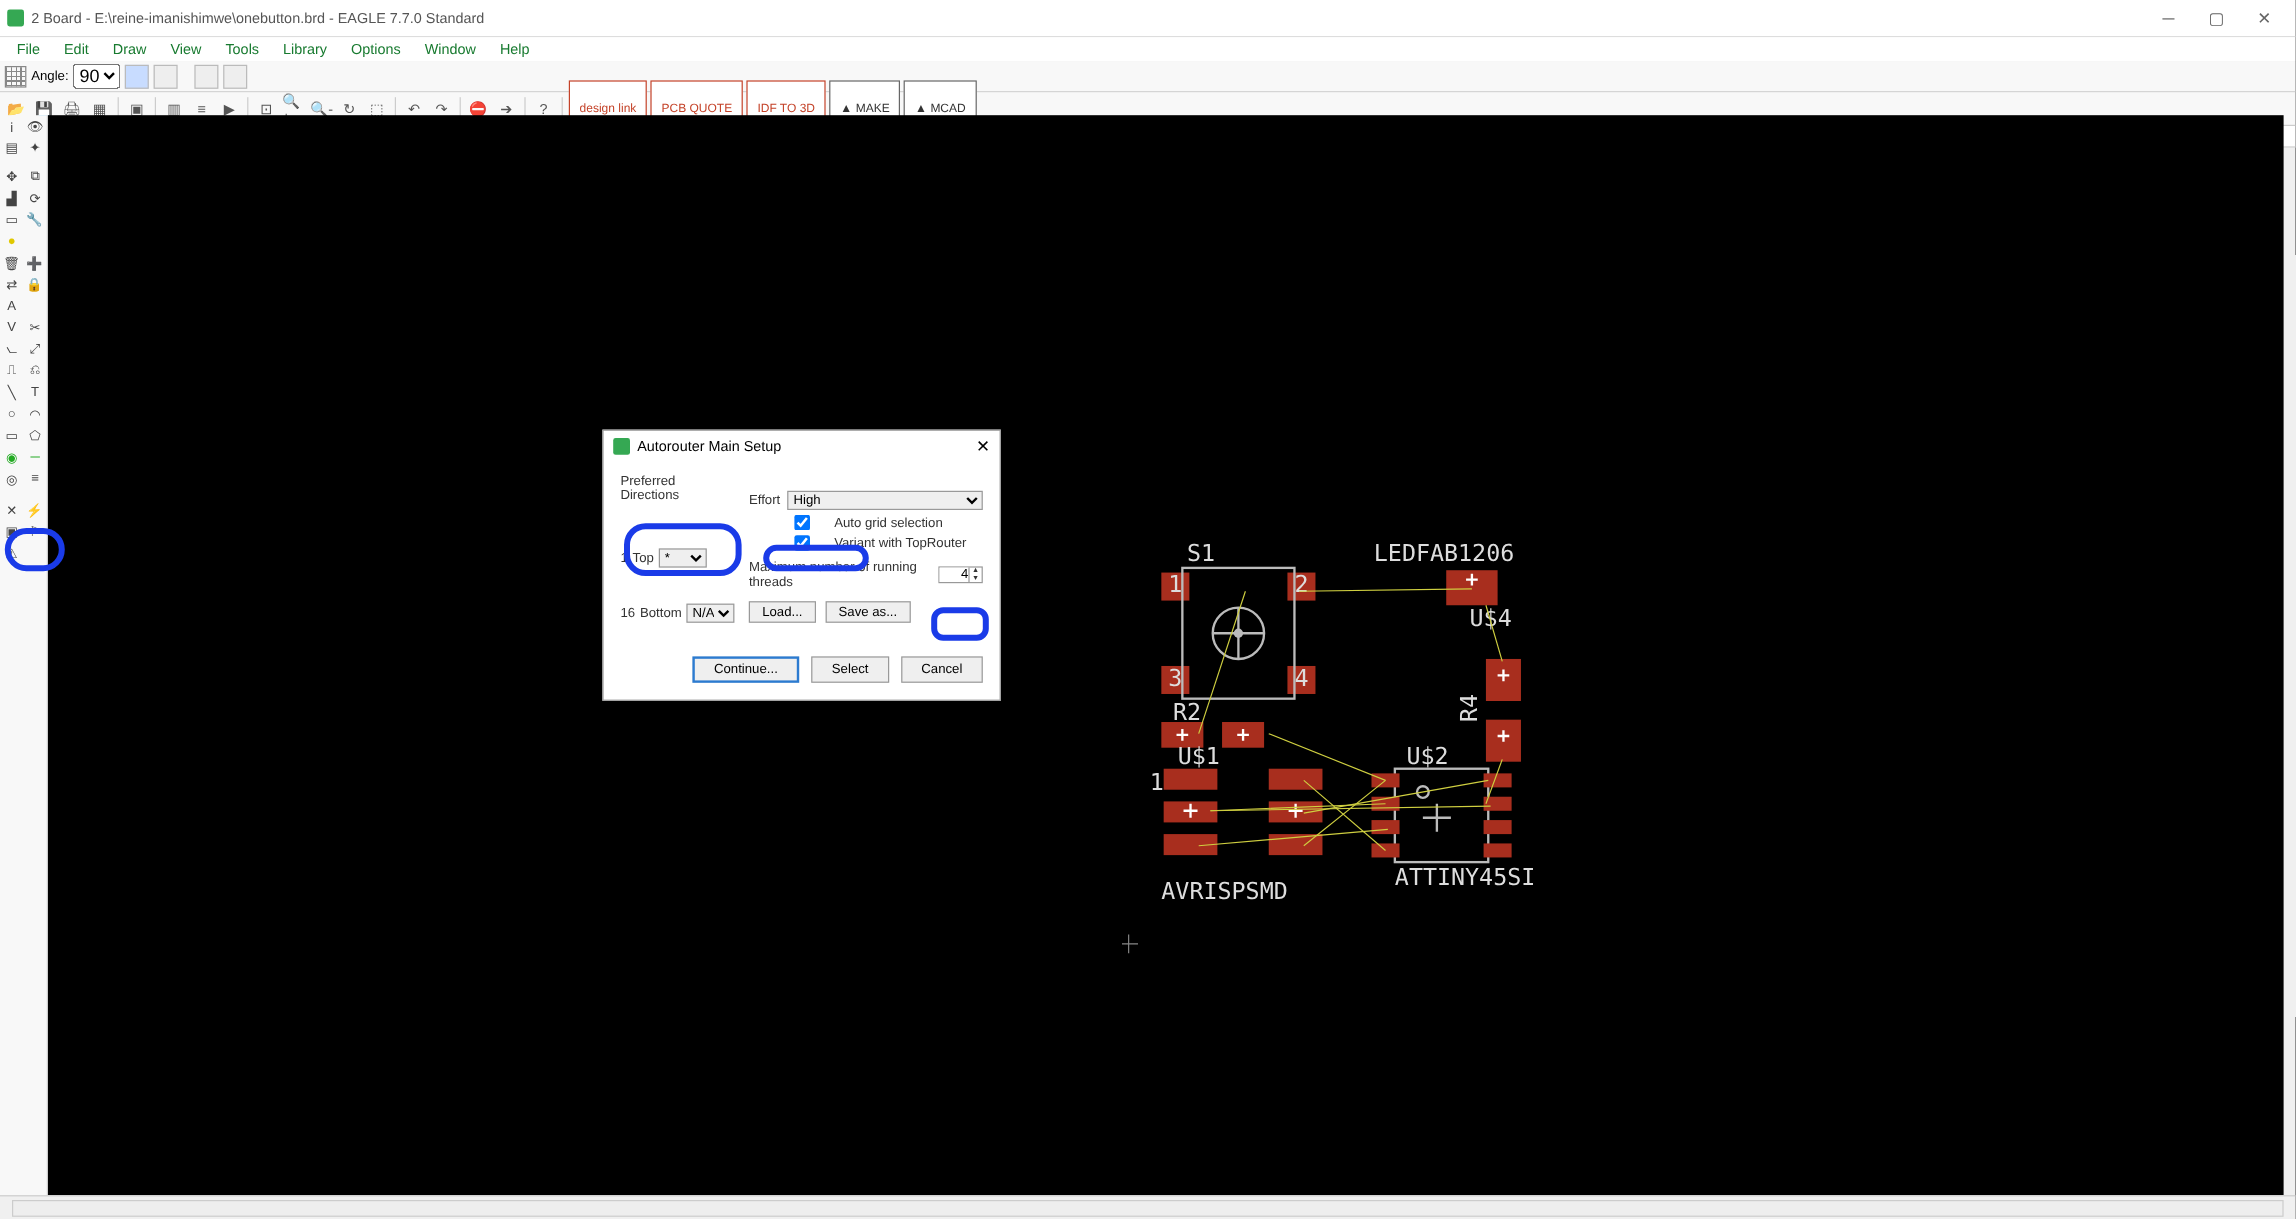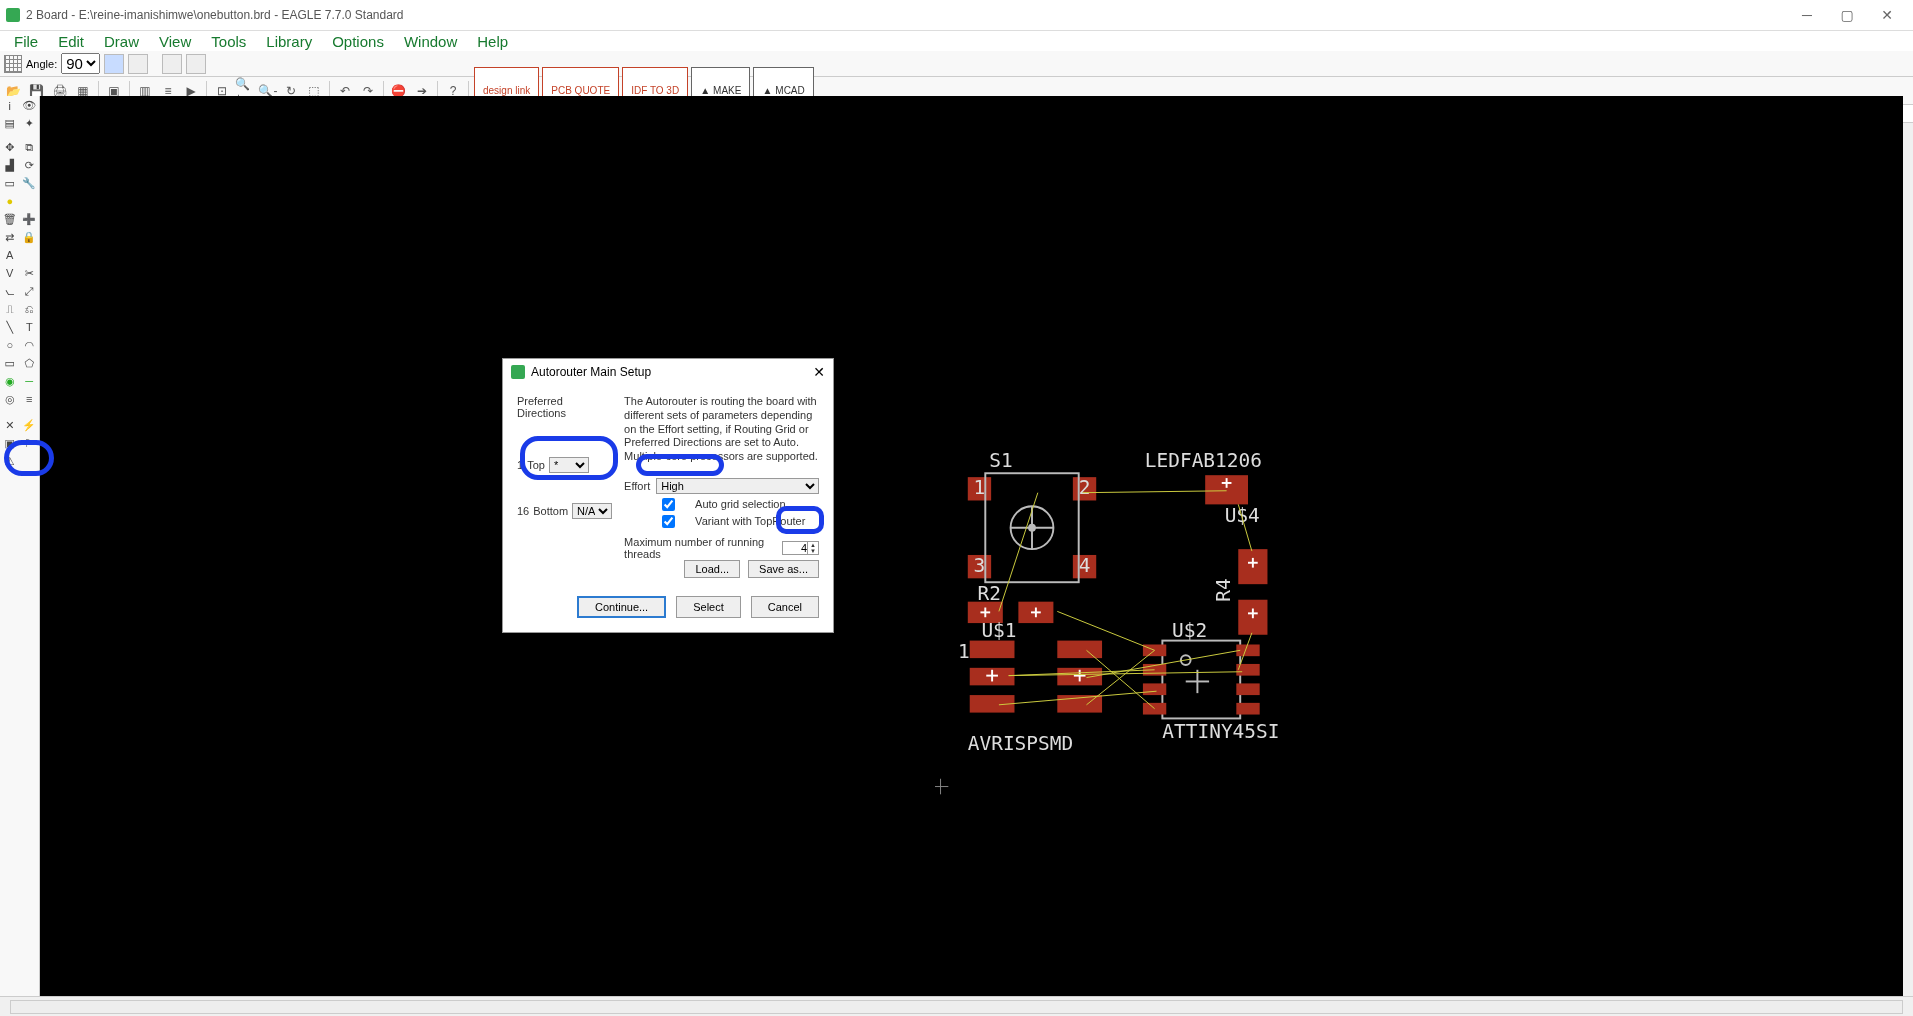--- a/index.html
+++ b/index.html
@@ -1,21 +1,21 @@
 <!DOCTYPE html>
 <html><head>
 <meta charset="utf-8">
 <style>
 * { box-sizing: border-box; margin: 0; padding: 0; font-family: "Segoe UI", Tahoma, sans-serif; }
 body { width: 1913px; height: 1016px; background: #f0f0f0; overflow: hidden; position: relative; }
 .titlebar { height: 24px; background: #fff; display: flex; align-items: center; padding: 15px 6px; font-size: 12px; color: #555; border-bottom: 1px solid #ddd; }
 .titlebar .icon { width: 14px; height: 14px; background: #35a853; border-radius: 2px; margin-right: 6px; }
 .titlebar .win-ctrl { margin-left: auto; display: flex; }
 .titlebar .win-ctrl span { width: 40px; text-align: center; font-size: 14px; color: #666; }
-.menubar { height: 20px; background: #fff; display: flex; align-items: center; padding: 0 4px; font-size: 15px; color: #177a2f; }
+.menubar { height: 20px; background: #fff; display: flex; align-items: center; padding: 0 4px; font-size: 12px; color: #177a2f; }
 .menubar span { padding: 0 10px; }
 .toolbar1 { height: 26px; background: #f8f8f8; display: flex; align-items: center; padding: 0 4px; border-bottom: 1px solid #ccc; gap: 4px; }
 .toolbar1 .grid-icon { width: 18px; height: 18px; border: 1px solid #888; display: inline-block; background: repeating-linear-gradient(0deg,#888 0 1px,transparent 1px 4px), repeating-linear-gradient(90deg,#888 0 1px,transparent 1px 4px); }
 .toolbar1 .angle { font-size: 11px; }
 .toolbar1 select { font-size: 15px; }
 .toolbar1 .tbtn { width: 20px; height: 20px; border: 1px solid #bbb; background: #eee; }
 .toolbar2 { height: 28px; background: #f8f8f8; display: flex; align-items: center; padding: 0 4px; border-bottom: 1px solid #ccc; gap: 3px; }
 .toolbar2 .ic { width: 20px; height: 20px; display: inline-flex; align-items: center; justify-content: center; font-size: 12px; color: #555; }
 .toolbar2 .sep { width: 1px; height: 20px; background: #ccc; margin: 0 2px; }
 .toolbar2 .bbtn { border: 1px solid #c44228; color: #c44228; font-size: 10px; padding: 17px 8px; background: #fff; display: flex; align-items: center; gap: 3px; }
@@ -36,21 +36,21 @@
 .dialog .row2 { display: flex; gap: 12px; }
 .dialog .col { flex: 1; }
 .dialog .pdlabel { font-size: 11px; margin-bottom: 6px; }
 .dialog select { font-size: 11px; border: 1px solid #999; }
 .dialog .layerrow { display: flex; align-items: center; gap: 4px; margin: 10px 0; font-size: 11px; }
 .dialog .desc { font-size: 11px; line-height: 1.25; }
 .dialog .effrow { display: flex; align-items: center; gap: 6px; margin-top: 14px; }
 .dialog .chk { display: flex; align-items: center; gap: 20px; margin: 4px 0 0 38px; font-size: 11px; }
 .dialog .threadrow { display: flex; align-items: center; gap: 6px; margin-top: 8px; font-size: 11px; justify-content: flex-end; }
 .dialog .threadrow input { width: 24px; text-align: right; font-size: 11px; }
-.dialog .btnrow { display: flex; gap: 8px; justify-content: flex-end; }
+.dialog .btnrow { display: flex; gap: 8px; margin-top: 10px; }
 .dialog .btnrow button { font-size: 11px; padding: 2px 10px; border: 1px solid #999; background: #efefef; }
 .dialog .dfooter { display: flex; gap: 10px; justify-content: flex-end; padding: 8px 14px 14px; }
 .dialog .dfooter button { font-size: 11px; padding: 3px 16px; border: 1px solid #999; background: #efefef; }
 .dialog .dfooter button.primary { border: 2px solid #2c7bd0; }
 .anno { position: absolute; border: 5px solid #1a3be8; border-radius: 18px; pointer-events: none; }
 .pcb { position: absolute; left: 895px; top: 350px; width: 410px; height: 360px; }
 .pcb text, .pcb .lbl { fill: #ddd; font-family: monospace; font-size: 20px; }
 .pcb .pad { fill: #a82e1e; }
 .pcb .silkline { stroke: #bbb; stroke-width: 2; fill: none; }
 .pcb .air { stroke: #cfcf40; stroke-width: 1; fill: none; }
@@ -337,21 +337,20 @@
           <span>Top</span>
           <select style="width:40px"><option>*</option></select>
         </div>
         <div class="layerrow" style="margin-top:30px">
           <span>16</span>
           <span>Bottom</span>
           <select style="width:40px"><option>N/A</option></select>
         </div>
       </div>
       <div class="col">
-        <div class="desc">The Autorouter is routing the board with different sets of parameters depending on the Effort setting, if Routing Grid or Preferred Directions are set to Auto. Multiple-core processors are supported.</div>
         <div class="effrow">
           <span>Effort</span>
           <select style="flex:1"><option>High</option></select>
         </div>
         <label class="chk">
             <input type="checkbox" checked="" style=""> 
             <span>Auto grid selection</span>
           </label>
         <label class="chk">
             <input type="checkbox" checked="" style=""> 

